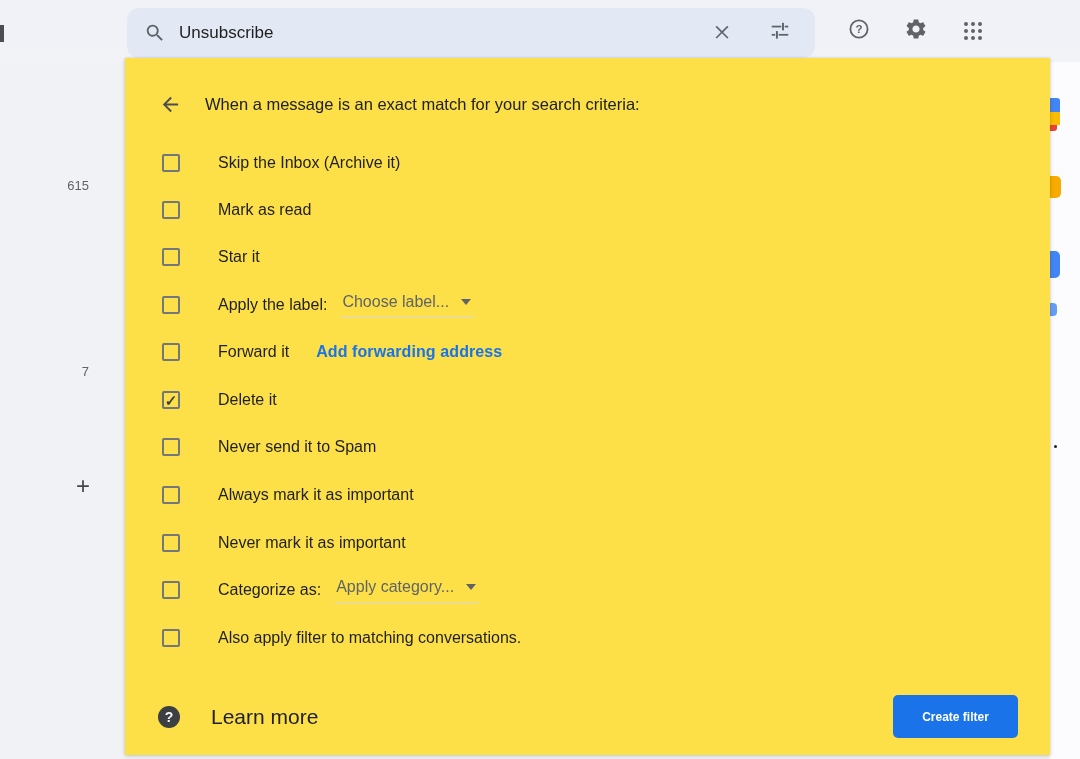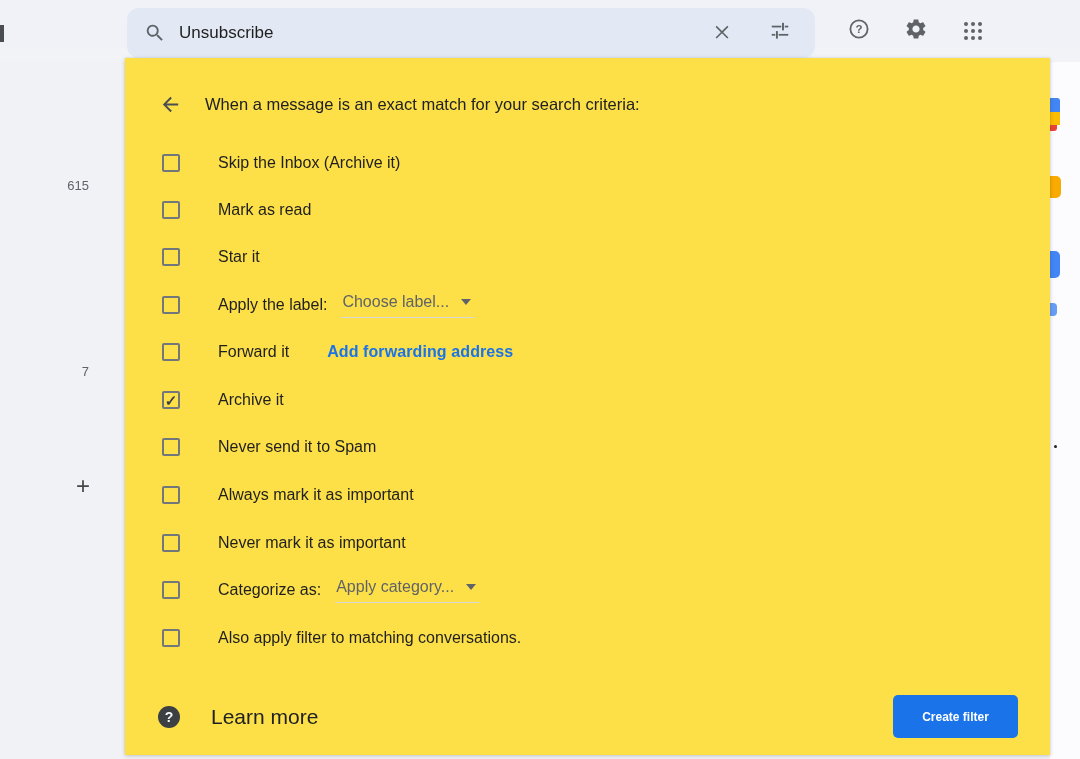--- a/index.html
+++ b/index.html
@@ -83,21 +83,21 @@
   .dropdown {
     margin-left:14px; display:inline-flex; align-items:center; gap:12px;
     border-bottom:1px solid #d9d9d9; padding:0 3px 6px 1px;
     color:#5f6368; font-size:16px; cursor:pointer;
   }
   .caret {
     width:0; height:0; border-left:5px solid transparent;
     border-right:5px solid transparent; border-top:6px solid #5f6368;
   }
   .fwd-link {
-    margin-left:38px; color:#1a73e8; font-size:16px; font-weight:bold;
+    margin-left:27px; color:#1a73e8; font-size:16px; font-weight:bold;
     cursor:pointer; letter-spacing:.1px;
   }
   
   .footer-help {
     position:absolute; left:33px; top:647px; display:flex; align-items:center;
     cursor:pointer;
   }
   .help-filled {
     width:22px; height:22px; border-radius:50%; background:#3c4043;
     color:#f9f9f9; font-size:14px; font-weight:bold;
@@ -229,21 +229,21 @@
   </div>
 
   <div class="row" style="top:281px">
     <div class="cbx"></div>
     <span class="row-label">Forward it</span>
     <span class="fwd-link">Add forwarding address</span>
   </div>
 
   <div class="row" style="top:329px">
     <div class="cbx">✓</div>
-    <span class="row-label">Archive it</span>
+    <span class="row-label">Delete it</span>
   </div>
 
   <div class="row" style="top:376px">
     <div class="cbx"></div>
     <span class="row-label">Never send it to Spam</span>
   </div>
 
   <div class="row" style="top:424px">
     <div class="cbx"></div>
     <span class="row-label">Always mark it as important</span>

